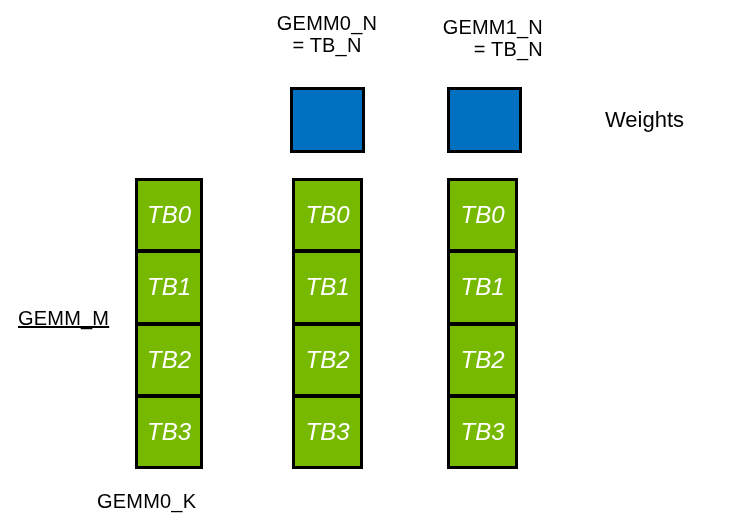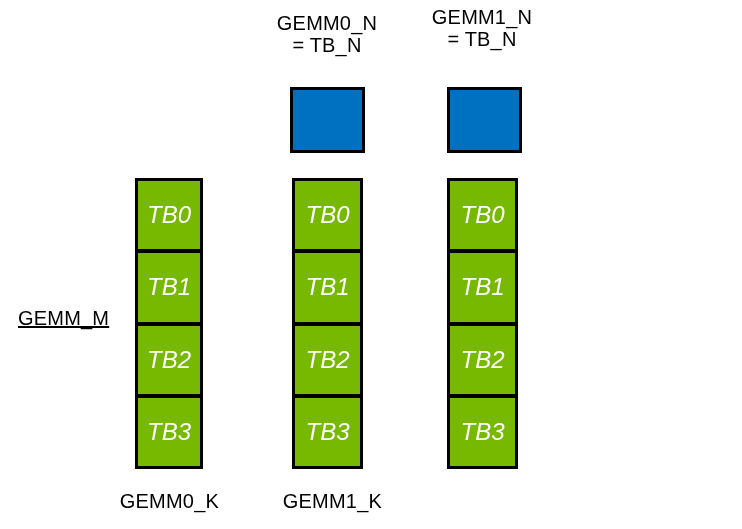--- a/index.html
+++ b/index.html
@@ -34,21 +34,21 @@
     font-size: 20px;
     line-height: 22px;
     letter-spacing: 0.2px;
   }
 
   .side-label { font-size: 22px; }
   .dim-label  { font-size: 20px; letter-spacing: 0.2px; text-decoration: underline; }
 
   .bottom-label {
     width: 122px;
-    text-align: right;
+    text-align: left;
     font-size: 20px;
     letter-spacing: 0.2px;
   }
 
   .weight-box {
     position: absolute;
     width: 75px;
     height: 66px;
     background: var(--weights-fill);
     border: 3px solid var(--border);
@@ -78,28 +78,29 @@
 </style>
 </head>
 <body>
 
 <div class="canvas">
 
   <div class="label top-label" style="left:266px; top:12px;">
     <div>GEMM0_N</div>
     <div>= TB_N</div>
   </div>
-  <div class="label top-label" style="left:421px; top:6px;">
+  <div class="label top-label" style="left:421px; top:16px;text-align:right;">
     <div>GEMM1_N</div>
     <div>= TB_N</div>
   </div>
 
   <div class="weight-box" style="left:290px; top:87px;"></div>
   <div class="weight-box" style="left:447px; top:87px;"></div>
 
+  <div class="label side-label" style="left:605px; top:107px;">Weights</div>
 
   <div class="label dim-label" style="left:18px; top:307px;">GEMM_M</div>
 
   <div class="tb-column" style="left:135px; width:68px;">
     <div class="tb-cell">TB0</div>
     <div class="tb-cell">TB1</div>
     <div class="tb-cell">TB2</div>
     <div class="tb-cell">TB3</div>
   </div>
   <div class="tb-column" style="left:292px; width:71px;">
@@ -109,15 +110,14 @@
     <div class="tb-cell">TB3</div>
   </div>
   <div class="tb-column" style="left:447px; width:71px;">
     <div class="tb-cell">TB0</div>
     <div class="tb-cell">TB1</div>
     <div class="tb-cell">TB2</div>
     <div class="tb-cell">TB3</div>
   </div>
 
   <div class="label bottom-label" style="left:97px; top:490px;">GEMM0_K</div>
-  <div class="label bottom-label" style="left:260px; top:490px;">GEMM1_K</div>
 
 </div>
 
 </body></html>

